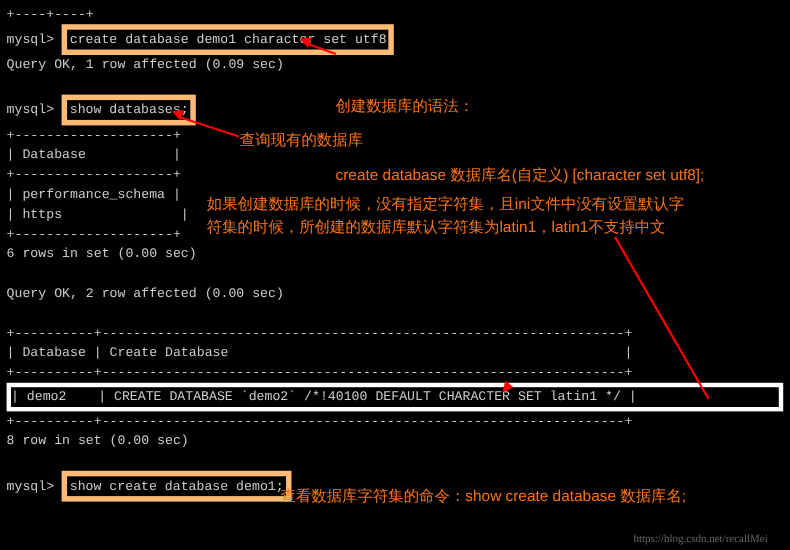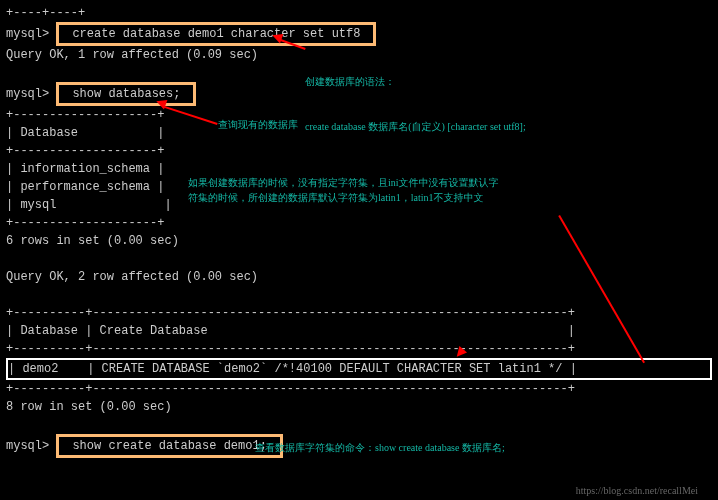--- a/index.html
+++ b/index.html
@@ -9,26 +9,26 @@
       font-family: 'Courier New', monospace;
       font-size: 12px;
       line-height: 1.5;
       width: 718px;
       height: 500px;
       position: relative;
       overflow: hidden;
       padding: 4px 6px;
     }
     .line { white-space: pre; }
-    .box-red { border: 3px solid #fdba74; display: inline-block; padding: 0 13px; }
+    .box-red { border: 5px solid #fdba74; display: inline-block; padding: 0 2px; }
     .anno {
       position: absolute;
-      color: #14b8a6;
-      font-family: Liberation Serif, serif;
-      font-size: 10px;
+      color: #f97316;
+      font-family: Liberation Sans, sans-serif;
+      font-size: 14px;
       line-height: 1.5;
       white-space: pre;
     }
     .arrow-line {
       position: absolute;
       background: #f00;
       transform-origin: 0 0;
       height: 1.5px;
     }
     .arrow-head {
@@ -54,32 +54,31 @@
 
 <div>
   <div class="line sep">+----+----+</div>
   <div class="line"><span>mysql&gt; </span><span class="box-red">create database demo1 character set utf8</span></div>
   <div class="line">Query OK, 1 row affected (0.09 sec)</div>
   <div class="line">&nbsp;</div>
   <div class="line"><span>mysql&gt; </span><span class="box-red">show databases;</span></div>
   <div class="line sep">+--------------------+</div>
   <div class="line">| Database           |</div>
   <div class="line sep">+--------------------+</div>
-  <div class="line">| information_schema |</div>
   <div class="line">| performance_schema |</div>
-  <div class="line">| mysql               |</div>
+  <div class="line">| https               |</div>
   <div class="line sep">+--------------------+</div>
   <div class="line">6 rows in set (0.00 sec)</div>
   <div class="line">&nbsp;</div>
   <div class="line">Query OK, 2 row affected (0.00 sec)</div>
   <div class="line">&nbsp;</div>
   <div class="line sep">+----------+------------------------------------------------------------------+</div>
   <div class="line">| Database | Create Database                                                  |</div>
   <div class="line sep">+----------+------------------------------------------------------------------+</div>
-  <div class="line charset-line" style="border:2px solid #ffffff;">| demo2    | CREATE DATABASE `demo2` /*!40100 DEFAULT CHARACTER SET latin1 */ |</div>
+  <div class="line charset-line" style="border:4px solid #ffffff;">| demo2    | CREATE DATABASE `demo2` /*!40100 DEFAULT CHARACTER SET latin1 */ |</div>
   <div class="line sep">+----------+------------------------------------------------------------------+</div>
   <div class="line">8 row in set (0.00 sec)</div>
   <div class="line">&nbsp;</div>
   <div class="line"><span>mysql&gt; </span><span class="box-red">show create database demo1;</span></div>
 
 </div>
 
 <div class="anno" style="left:305px; top:44px;">
   <div>创建数据库的语法：</div>
   <div>create database 数据库名(自定义) [character set utf8];</div>

